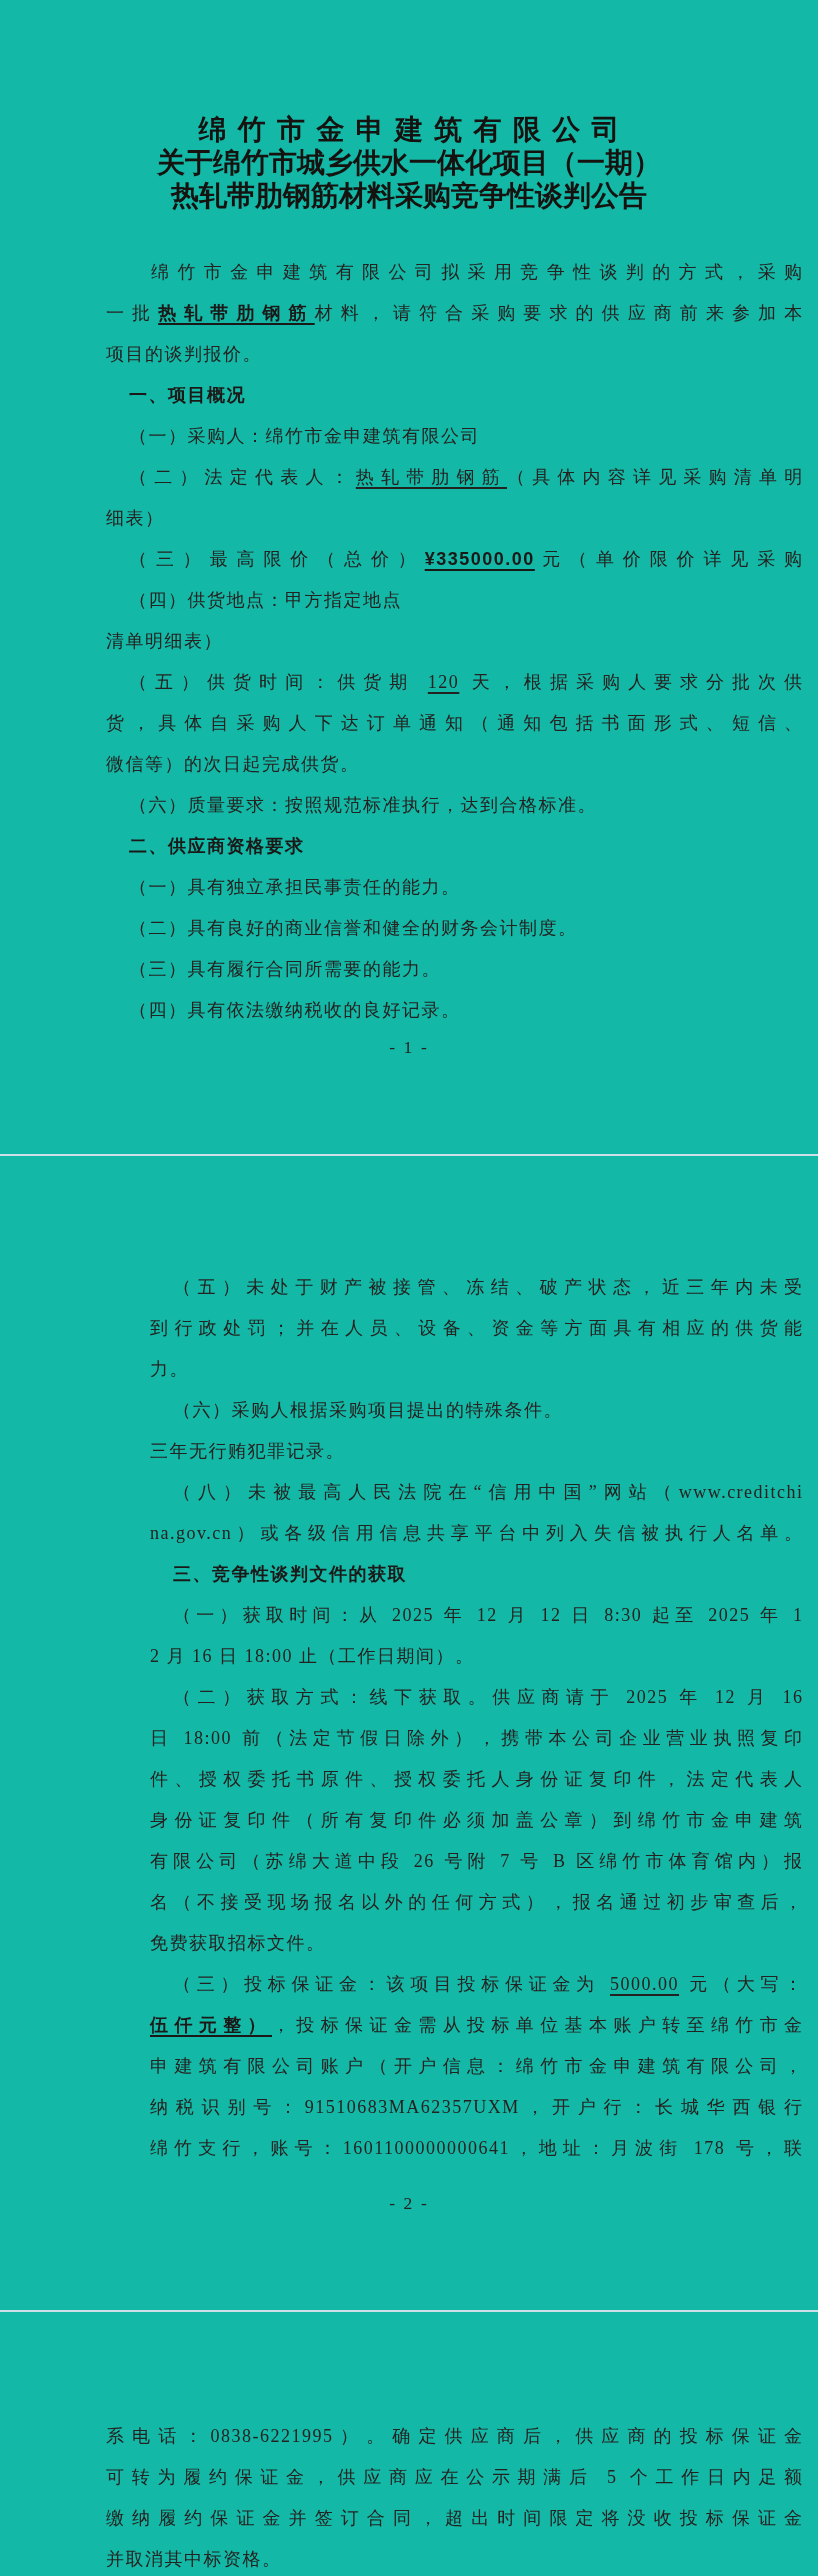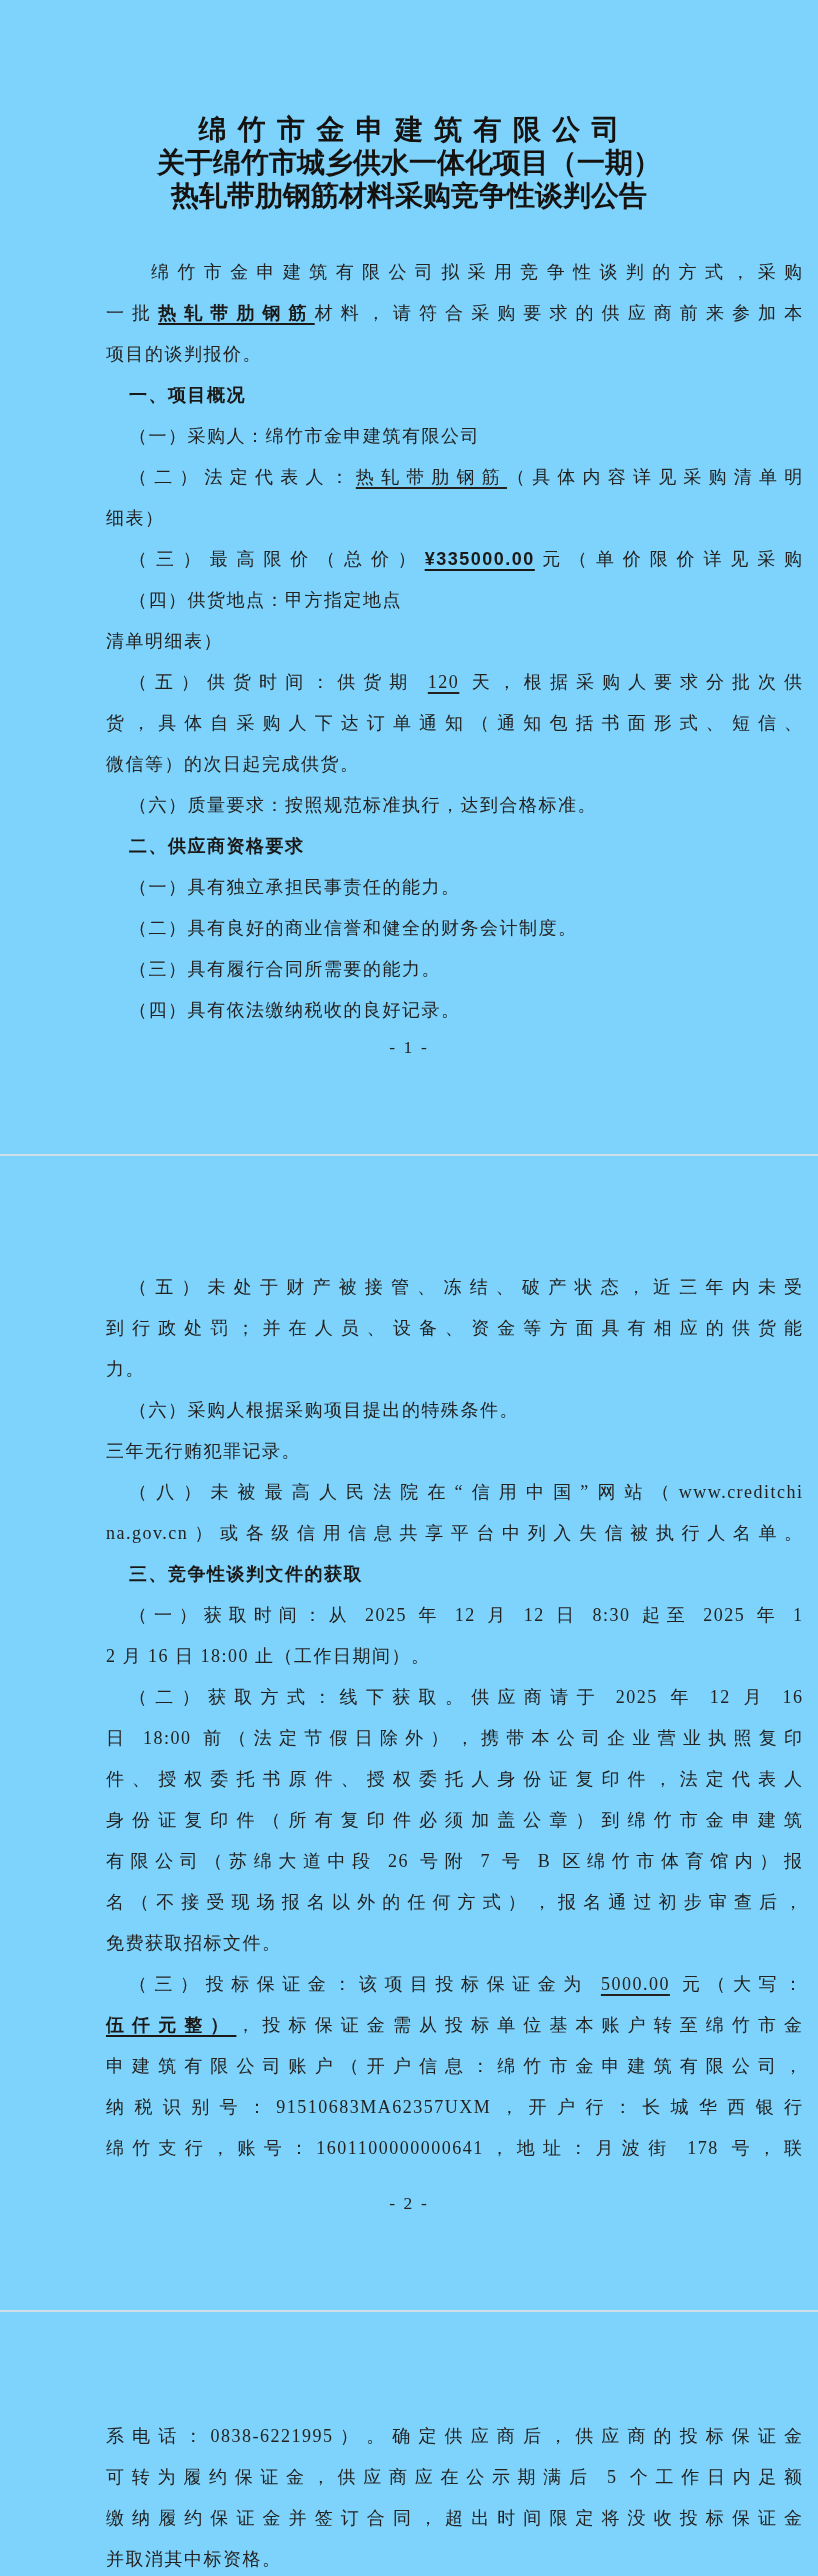--- a/index.html
+++ b/index.html
@@ -6,40 +6,40 @@
   body {
     width:818px;
     background:#d8e4ec;
     font-family:"Liberation Serif","DejaVu Serif",serif;
   }
   .doc { width:818px; }
   .page {
     position:relative;
     width:818px;
     height:1154px;
-    background:#7dd3fc;
+    background:#14b8a6;
     overflow:hidden;
   }
   .sep { height:2.1px; background:#cfdfe9; }
 
   
   .title-block { padding-top:113px; }
   .title-line {
     text-align:center;
     font-weight:700;
     font-size:28px;
     line-height:33px;
     color:#151210;
     white-space:nowrap;
   }
   .title-line.spread { letter-spacing:11.3px; text-indent:11.3px; }
 
   
   .body1 { margin-top:40px; }
-  .body2 { padding-top:111px; }
+  .body2 { padding-top:111px;padding-left:44px; }
   .body3 { padding-top:104px; }
   .line {
     font-size:18px;
     line-height:41px;
     height:41px;
     letter-spacing:1.5px;
     color:#242220;
     padding-left:106px;
     padding-right:14.4px;
     white-space:nowrap;

